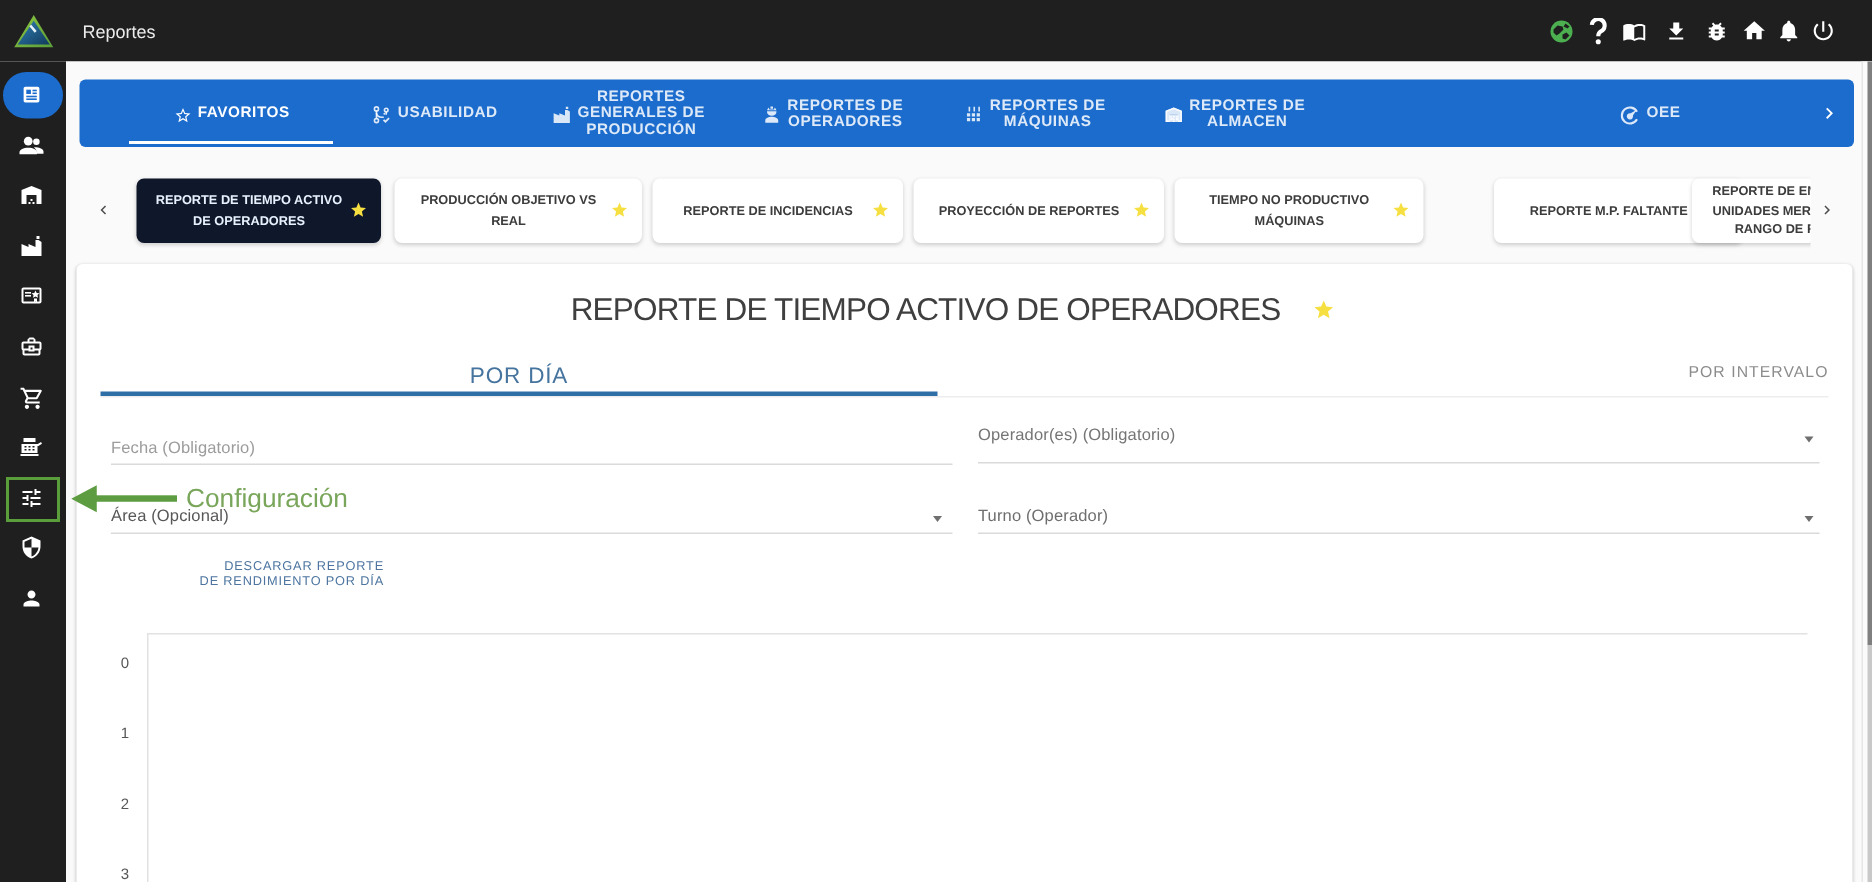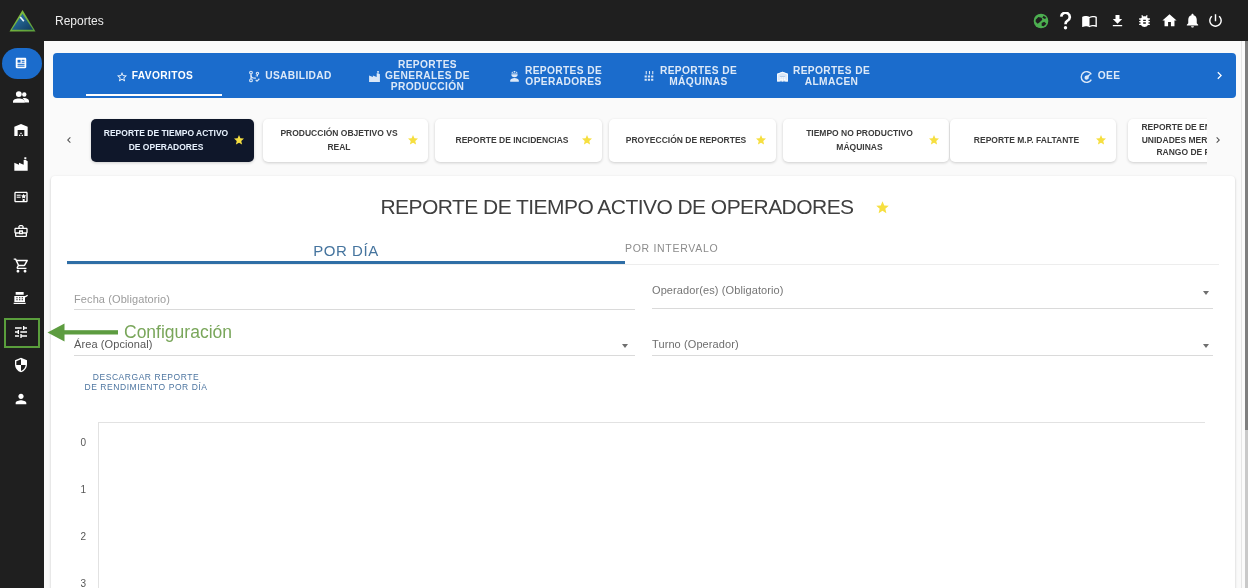--- a/index.html
+++ b/index.html
@@ -158,57 +158,57 @@
       <svg class="star" width="12" height="12" viewBox="0 0 24 24" fill="#f6df40">
           <path d="M12 17.27L18.18 21l-1.64-7.03L22 9.24l-7.19-.61L12 2 9.19 8.63 2 9.24l5.46 4.73L5.82 21z"></path>
         </svg>
     </div>
     <div class="card" style="left:703px;width:166px;">
       <div class="txt">TIEMPO NO PRODUCTIVO<br>MÁQUINAS</div>
       <svg class="star" width="12" height="12" viewBox="0 0 24 24" fill="#f6df40">
           <path d="M12 17.27L18.18 21l-1.64-7.03L22 9.24l-7.19-.61L12 2 9.19 8.63 2 9.24l5.46 4.73L5.82 21z"></path>
         </svg>
     </div>
-    <div class="card" style="left:870px;width:166px;">
+    <div class="card" style="left:916px;width:166px;">
       <div class="txt">REPORTE M.P. FALTANTE</div>
       <svg class="star" width="12" height="12" viewBox="0 0 24 24" fill="#f6df40">
           <path d="M12 17.27L18.18 21l-1.64-7.03L22 9.24l-7.19-.61L12 2 9.19 8.63 2 9.24l5.46 4.73L5.82 21z"></path>
         </svg>
     </div>
     <div class="card" style="left:1048px;width:140px;">
       <div class="txt" style="line-height:12.6px;padding:0;">REPORTE DE ENTREGA DE<br>UNIDADES MERCANCÍA EN<br>RANGO DE FECHAS</div>
     </div>
   </div>
 </div>
 <div id="bigcard" class="abs">
 
   <div class="abs" style="left:-8px;top:19px;width:1184px;height:28px;text-align:center;font-size:21px;color:#3f3f3f;letter-spacing:-.55px;">REPORTE DE TIEMPO ACTIVO DE OPERADORES<span style="display:inline-block;width:21px;"></span><svg style="vertical-align:-1px" width="15" height="15" viewBox="0 0 24 24" fill="#f6df40">
         <path d="M12 17.27L18.18 21l-1.64-7.03L22 9.24l-7.19-.61L12 2 9.19 8.63 2 9.24l5.46 4.73L5.82 21z"></path>
       </svg></div>
   <div class="abs" style="left:16px;top:66px;width:558px;text-align:center;font-size:15px;font-weight:400;letter-spacing:.55px;color:#45749e;">POR DÍA</div>
-  <div class="abs" style="left:574px;top:66px;width:594px;text-align:left;font-size:10.5px;font-weight:400;letter-spacing:.7px;color:#8c8c8c;">POR INTERVALO</div>
+  <div class="abs" style="left:574px;top:66px;width:594px;text-align:right;font-size:10.5px;font-weight:400;letter-spacing:.7px;color:#8c8c8c;">POR INTERVALO</div>
   <div class="abs" style="left:16px;top:87.6px;width:1152px;height:1px;background:#ededed;"></div>
   <div class="abs" style="left:16px;top:85px;width:558px;height:2.6px;background:#2f6ea6;"></div>
 
   <div class="lbl" style="left:23px;top:117px;color:#9c9c9c;">Fecha (Obligatorio)</div>
   <div class="uline" style="left:22.5px;top:132.6px;width:561px;"></div>
 
   <div class="lbl" style="left:601px;top:108.3px;color:#757575;">Operador(es) (Obligatorio)</div>
   <div class="caret" style="left:1152px;top:115px;"></div>
   <div class="uline" style="left:601px;top:131.8px;width:561px;"></div>
 
   <div class="lbl" style="left:23px;top:162px;color:#575757;text-align:right;">Área (Opcional)</div>
   <div class="caret" style="left:570.5px;top:168px;"></div>
   <div class="uline" style="left:22.5px;top:179.3px;width:561px;"></div>
 
   <div class="lbl" style="left:601px;top:161.5px;color:#6e6e6e;">Turno (Operador)</div>
   <div class="caret" style="left:1152px;top:168px;"></div>
   <div class="uline" style="left:601px;top:179.2px;width:561px;"></div>
 
-  <div class="abs" style="left:-15px;top:197.3px;width:220px;text-align:center;font-size:8.5px;font-weight:400;letter-spacing:.55px;line-height:9.6px;color:#4d75a0;">DESCARGAR REPORTE<br>DE RENDIMIENTO POR DÍA</div>
+  <div class="abs" style="left:-15px;top:197.3px;width:220px;text-align:right;font-size:8.5px;font-weight:400;letter-spacing:.55px;line-height:9.6px;color:#4d75a0;">DESCARGAR REPORTE<br>DE RENDIMIENTO POR DÍA</div>
 
   <div class="abs" style="left:47px;top:245.5px;width:1106px;height:200px;border-top:1px solid #e2e2e2;border-left:1px solid #e2e2e2;"></div>
   <div class="abs" style="left:23px;top:261.3px;width:12px;text-align:right;font-size:10px;color:#565656;">0</div>
   <div class="abs" style="left:23px;top:308.3px;width:12px;text-align:right;font-size:10px;color:#565656;">1</div>
   <div class="abs" style="left:23px;top:355.3px;width:12px;text-align:right;font-size:10px;color:#565656;">2</div>
   <div class="abs" style="left:23px;top:402.3px;width:12px;text-align:right;font-size:10px;color:#565656;">3</div>
 </div>
 <svg class="abs" style="left:28px;top:320px" width="230" height="28" viewBox="0 0 230 28">
   <polygon points="19.5,12.5 36.5,3.5 36.5,21.5" fill="#5d9c40"></polygon>
   <rect x="33" y="10.2" width="57" height="4.3" fill="#5d9c40"></rect>

